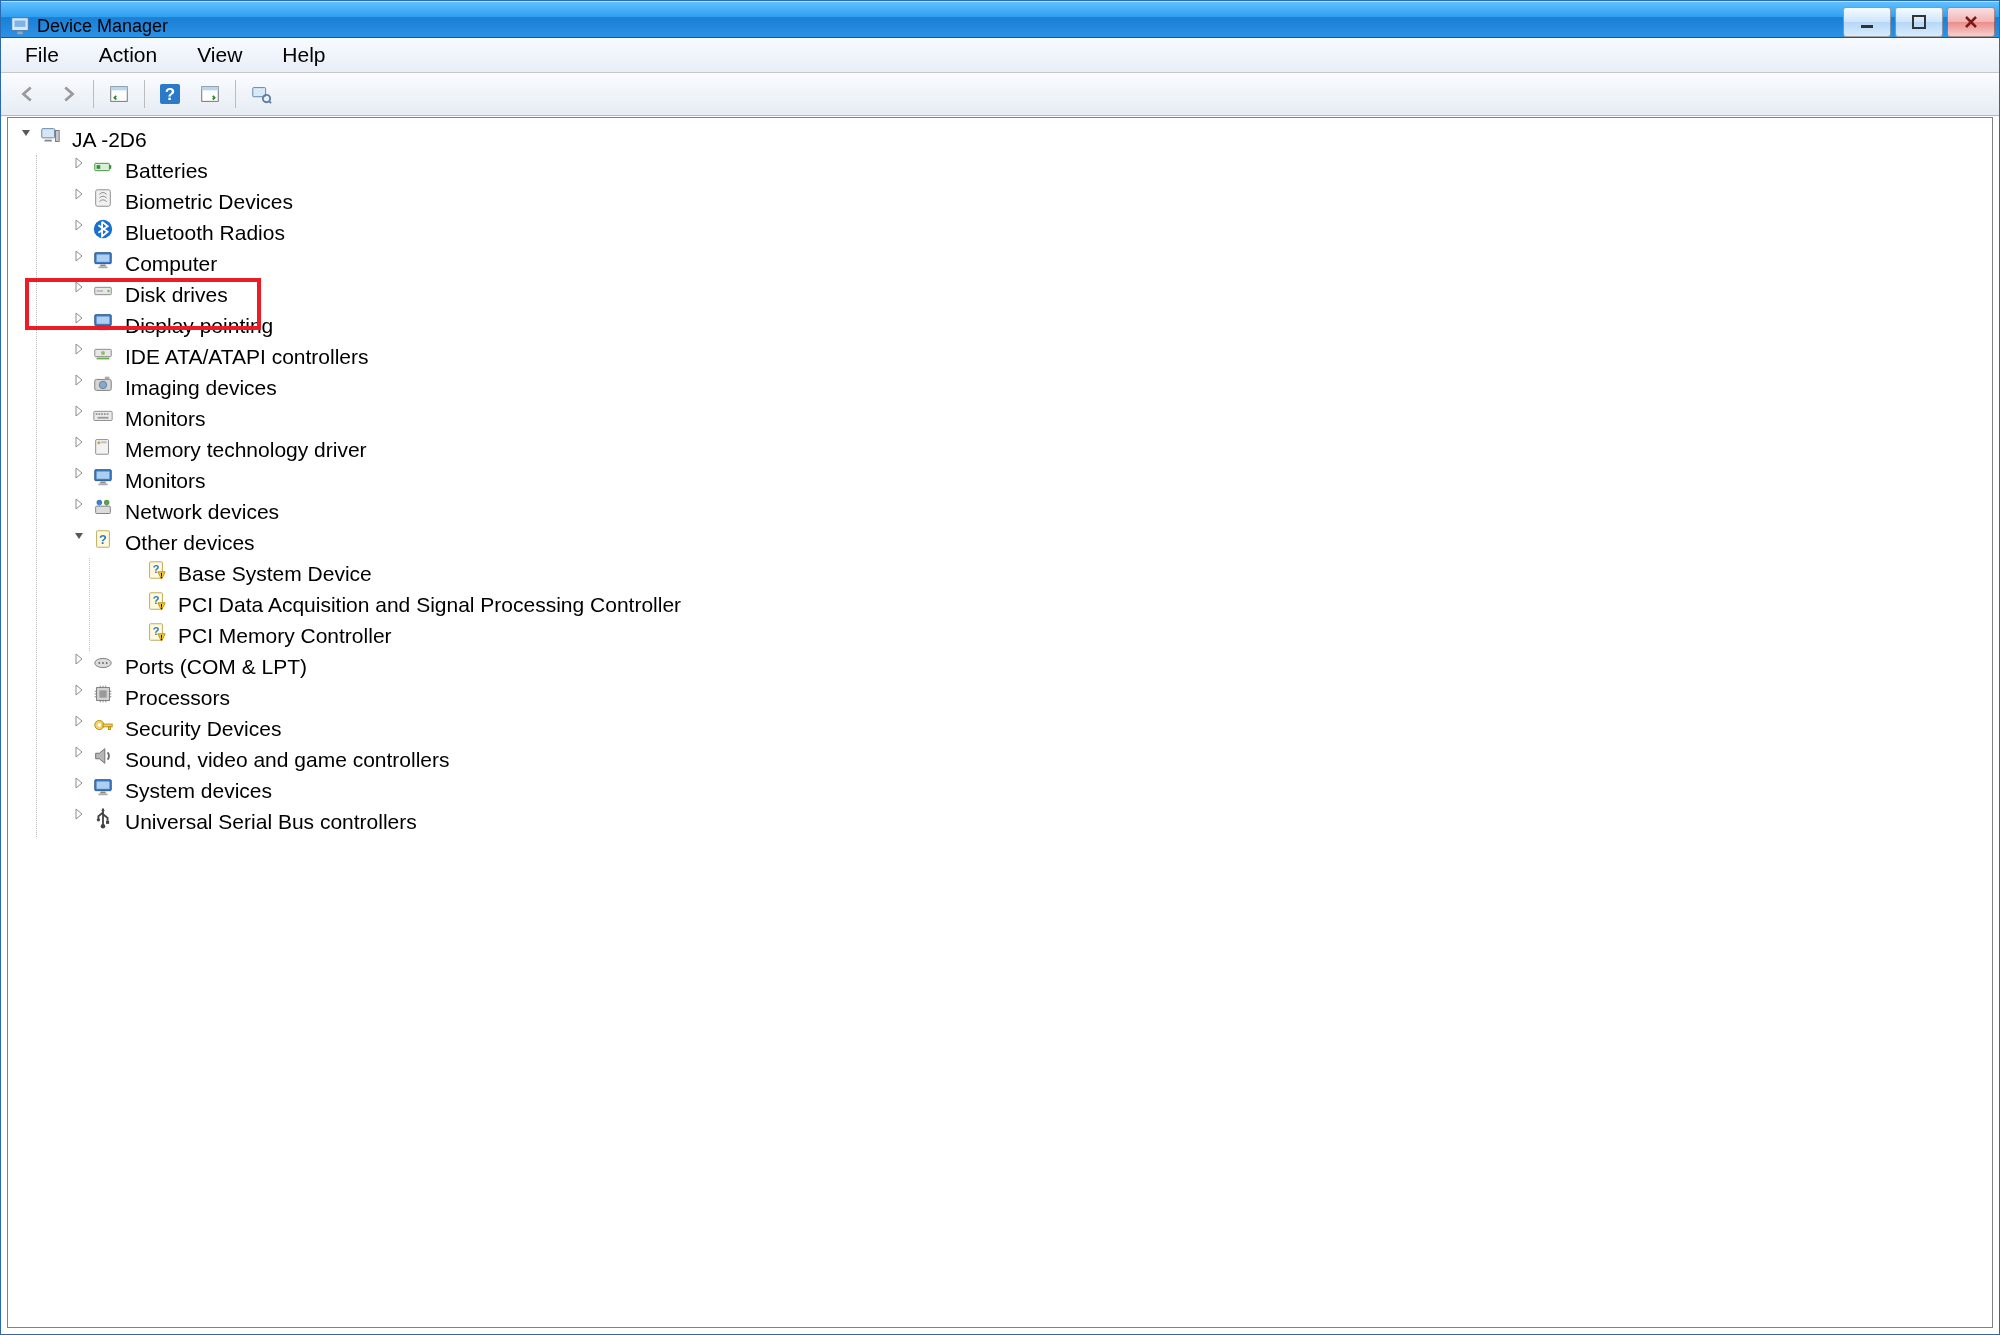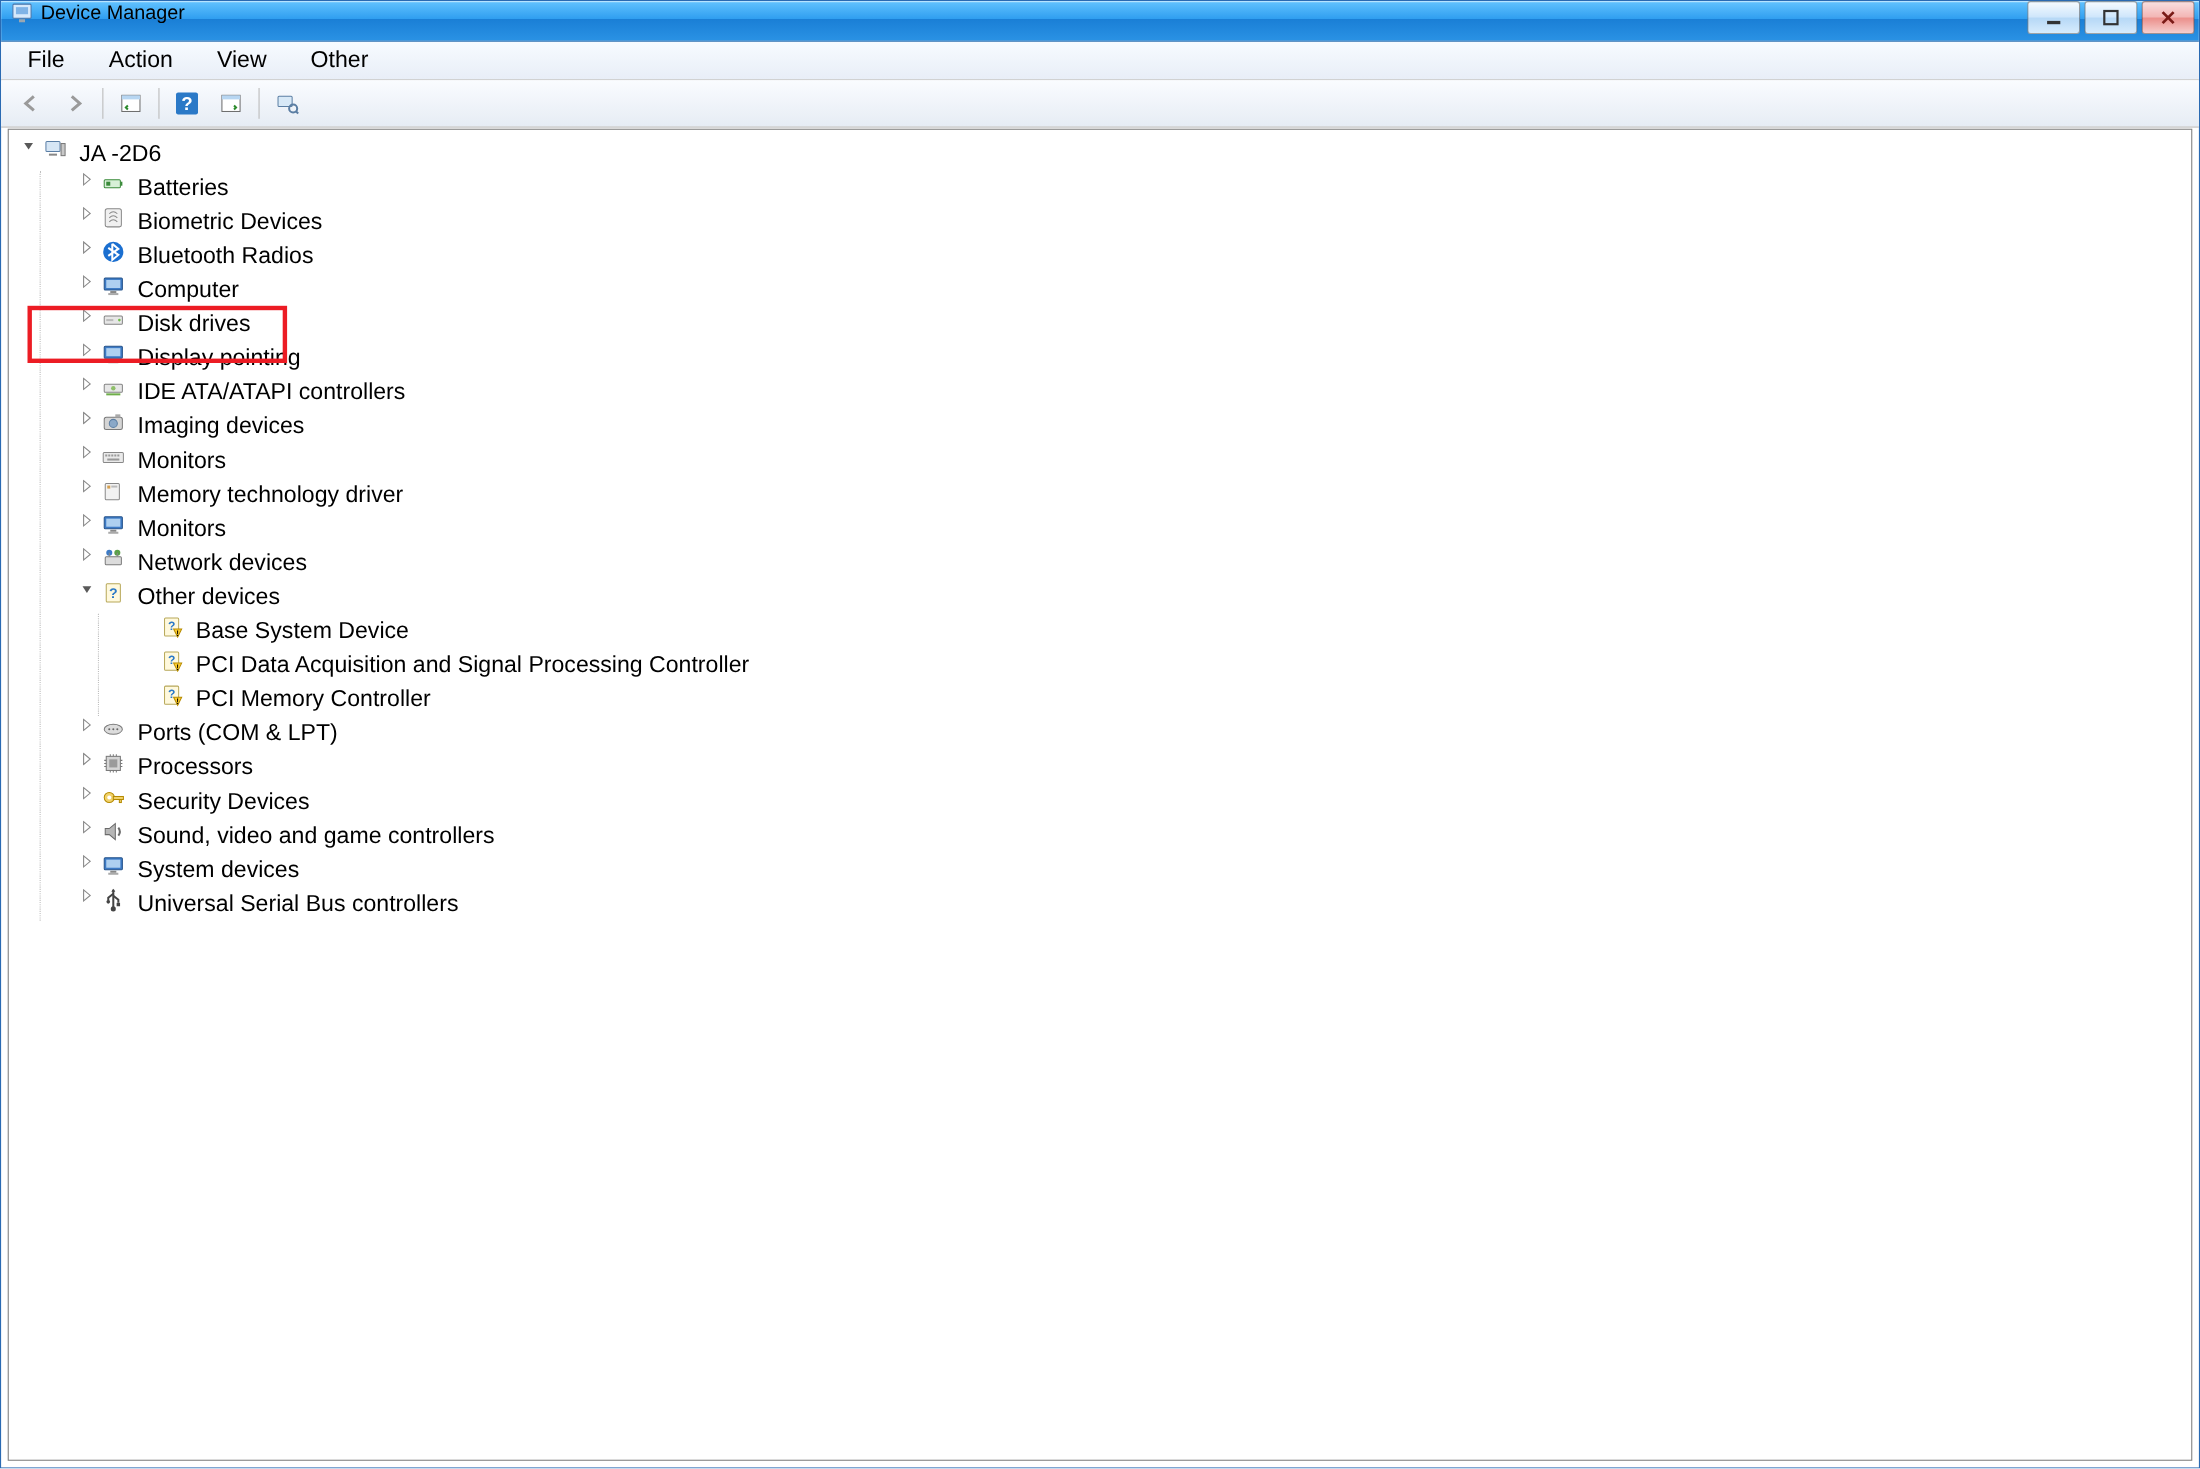--- a/index.html
+++ b/index.html
@@ -1,17 +1,17 @@
 <!DOCTYPE html>
 <html><head>
 <meta charset="utf-8">
 <style>
 html,body{margin:0;padding:0;height:100%;font-family:"Segoe UI",Tahoma,sans-serif;font-size:19px;color:#000;background:#fff;}
 .window{width:2000px;height:1335px;position:relative;overflow:hidden;border:1px solid #2a6ab2;box-sizing:border-box;}
-.titlebar{height:36px;background:linear-gradient(to bottom,#63c3ff 0%,#2f9ef0 45%,#1a7fd6 46%,#2a92e4 100%);display:flex;align-items:flex-start;border-bottom:1px solid #0c5aa6;box-shadow:inset 0 1px 0 rgba(255,255,255,.5);}
+.titlebar{height:36px;background:linear-gradient(to bottom,#63c3ff 0%,#2f9ef0 45%,#1a7fd6 46%,#2a92e4 100%);display:flex;align-items:flex-end;border-bottom:1px solid #0c5aa6;box-shadow:inset 0 1px 0 rgba(255,255,255,.5);}
 .title-icon{width:22px;height:22px;margin:0 6px 0 8px;}
 .title-text{font-size:18px;color:#000;}
 .titlebar .spacer{flex:1;}
 .caption-btn{width:46px;height:28px;margin-right:4px;border:1px solid rgba(0,0,0,.35);border-radius:3px;background:linear-gradient(to bottom,#f6fbff,#cfe6fb 48%,#b6d8f6 52%,#d7ecfd);display:flex;align-items:center;justify-content:center;color:#2a2a2a;}
 .caption-btn.close{background:linear-gradient(to bottom,#f8dfe0,#f3b6b5 48%,#eb8f8b 52%,#f6cfce);}
 .menubar{height:34px;background:linear-gradient(to bottom,#f7fbff,#e8eef7);border-bottom:1px solid #c7c7c7;display:flex;align-items:center;padding-left:18px;gap:28px;font-size:21px;}
 .menubar .menu-item{padding:4px 6px;text-align:center;}
 .toolbar{height:42px;background:linear-gradient(to bottom,#fafcff,#e6ecf4);border-bottom:1px solid #b9b9b9;display:flex;align-items:center;padding-left:10px;gap:6px;}
 .tb-btn{width:32px;height:32px;display:flex;align-items:center;justify-content:center;border:1px solid transparent;border-radius:3px;color:#888;}
 .tb-sep{width:1px;height:28px;background:#bcbcbc;margin:0 2px;}
@@ -53,21 +53,21 @@
         <svg width="18" height="18" viewBox="0 0 18 18">
           <path d="M4 4 L14 14 M14 4 L4 14" stroke="#7a1b17" stroke-width="2.5"></path>
         </svg>
       </div>
   </div>
 
   <div class="menubar">
     <span class="menu-item">File</span>
     <span class="menu-item">Action</span>
     <span class="menu-item">View</span>
-    <span class="menu-item">Other</span>
+    <span class="menu-item">Help</span>
   </div>
 
   <div class="toolbar">
     <div class="tb-btn">
         <svg width="22" height="22" viewBox="0 0 24 24">
           <path d="M15 5 L7 12 L15 19" fill="none" stroke="#9a9a9a" stroke-width="3"></path>
         </svg>
       </div>
     <div class="tb-btn">
         <svg width="22" height="22" viewBox="0 0 24 24">

